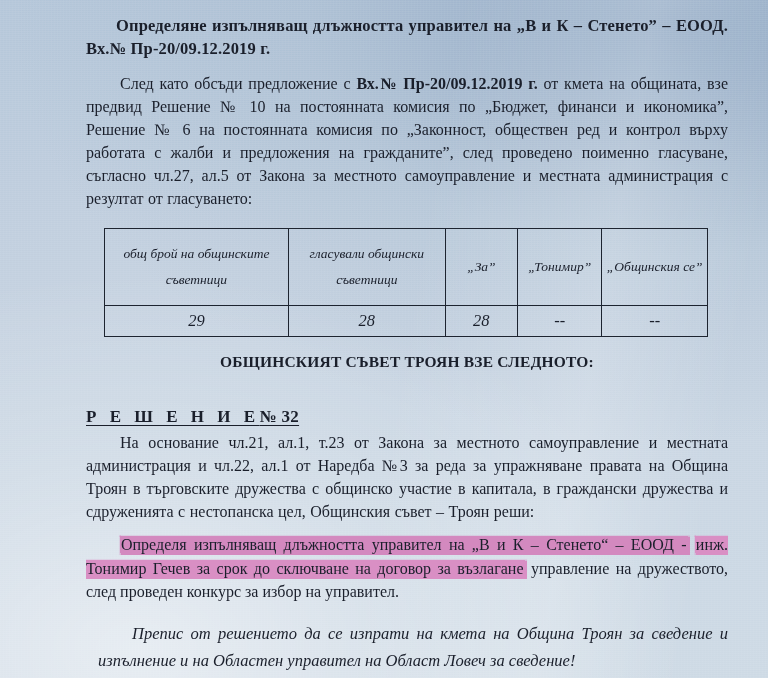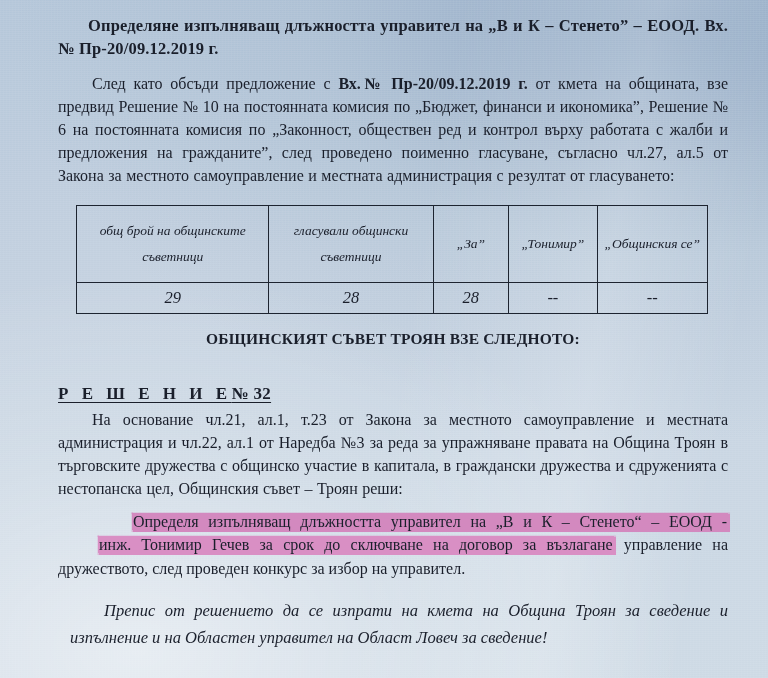--- a/index.html
+++ b/index.html
@@ -37,21 +37,21 @@
   #sheen {
     position: absolute;
     inset: 0;
     pointer-events: none;
     background: linear-gradient(100deg, rgba(255,255,255,0) 52%, rgba(255,255,255,.20) 74%, rgba(255,255,255,0) 90%);
   }
 
   #content {
     position: relative;
     z-index: 2;
-    padding: 8px 40px 0 58px;
+    padding: 8px 40px 0 86px;
   }
 
   .doc-title {
     font-size: 16.5px;
     font-weight: bold;
     line-height: 1.42;
     text-align: justify;
     text-indent: 30px;
     margin: 6px 0 0 0;
     letter-spacing: .15px;
@@ -119,21 +119,20 @@
     text-decoration: underline;
     text-underline-offset: 3px;
   }
   .sp { letter-spacing: 4.5px; }
 
   
   .hl {
     background-color: #d389bf;
     box-shadow: 0 0 1px 1.5px #d389bf;
     padding: 0 1px;
-    margin-left: 40px;
   }
   .hl-soft {
     background-color: #d98fc4;
     box-shadow: 0 0 1px 1.5px #d98fc4;
   }
 
   p.resolution {
     font-size: 16px;
     line-height: 1.46;
     text-align: justify;

